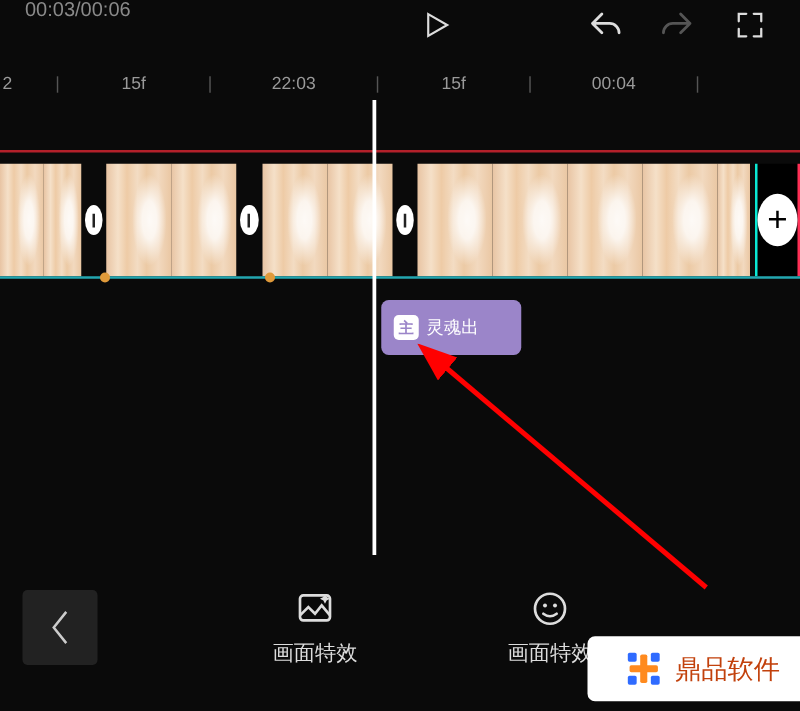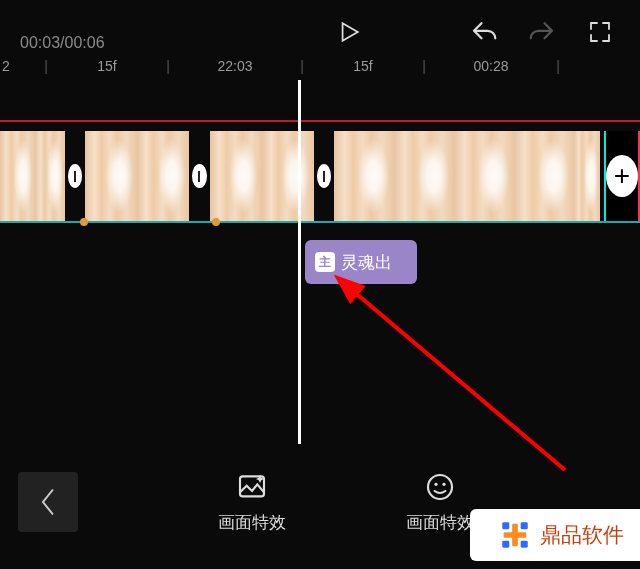--- a/index.html
+++ b/index.html
@@ -1,18 +1,18 @@
 <!DOCTYPE html>
 <html><head>
 <meta charset="utf-8">
 <style>
   * { box-sizing: border-box; margin: 0; padding: 0; }
   body { width: 640px; height: 569px; background: #0a0a0a; font-family: -apple-system, "PingFang SC", sans-serif; color: #fff; overflow: hidden; position: relative; }
 
-  .topbar { display: flex; align-items: flex-end; height: 52px; padding: 0 20px; gap: 18px; }
+  .topbar { display: flex; align-items: flex-start; height: 52px; padding: 0 20px; gap: 18px; }
   .time { color: #8a8a8a; font-size: 16px; flex: 0 0 auto; }
   .spacer { flex: 1; }
   .icon-btn { width: 40px; height: 40px; display: flex; align-items: center; justify-content: center; color: #ddd; }
   .icon-btn.disabled { color: #555; }
 
   .ruler { display: flex; align-items: center; height: 28px; color: #9a9a9a; font-size: 14px; position: relative; }
   .ruler .lbl { display:inline-block; text-align:center; }
 
   .timeline-area { position: relative; height: 364px; }
   .redline { position:absolute; left:0; right:0; top:40px; height:2px; background:#b3202a; }
@@ -24,21 +24,21 @@
   .thumb-seg { height:90px; background:linear-gradient(90deg, #e8c4a3 0%, #f5e0c8 18%, #eecba6 32%, #f3dcc3 48%, #eccaa5 62%, #f2d9bf 80%, #eac7a3 100%); position:relative; overflow:hidden; }
   .thumb-seg::before { content:""; position:absolute; left:40%; top:10%; width:52%; height:80%; background:radial-gradient(ellipse at center, rgba(255,255,255,0.9) 0%, rgba(255,255,255,0.8) 30%, rgba(240,230,220,0) 72%); border-radius:40%; }
   .add-clip { width:36px; height:90px; display:flex; align-items:center; justify-content:center; background:#000; margin-left:4px; border-left:2px solid #0ae8d4; border-right:2px solid #ff2f55; }
   .add-clip .circle { width:42px; height:42px; border-radius:50%; background:#fff; color:#000; font-size:28px; font-weight:300; display:flex; align-items:center; justify-content:center; }
 
   .tealline { position:absolute; left:0; right:0; top:141px; height:2px; background:#23a6b0; }
   .tealdot { position:absolute; top:138px; width:8px; height:8px; border-radius:50%; background:#e09a3a; }
 
   .effect-block { position:absolute; top:160px; height:44px; background:#9b85c9; border-radius:6px; display:flex; align-items:center; padding:0 10px; gap:6px; overflow:hidden; }
   .effect-badge { background:#fff; color:#9b85c9; font-size:12px; font-weight:700; width:20px; height:20px; border-radius:4px; display:flex; align-items:center; justify-content:center; }
-  .effect-label { font-size:17px; color:#fff; white-space:nowrap; }
+  .effect-label { font-size:14px; color:#fff; white-space:nowrap; }
 
   .playhead { position:absolute; top:0; bottom:0; width:3px; background:#fff; z-index:5; }
   .arrow { position:absolute; z-index:6; }
 
   .toolbar { position:absolute; left:0; right:0; bottom:0; height:110px; display:flex; align-items:center; padding:0 18px 24px; gap:40px; }
   .back-btn { width:60px; height:60px; background:#222; border-radius:4px; display:flex; align-items:center; justify-content:center; }
   .tool { display:flex; flex-direction:column; align-items:center; gap:8px; color:#ddd; font-size:17px; }
   .watermark { position:absolute; right:0; bottom:8px; background:#fff; height:52px; padding:0 16px 0 28px; display:flex; align-items:center; gap:8px; border-radius:6px 0 0 6px; }
   .wm-text { color:#c2410c; font-size:21px; font-weight:500; }
 </style>
@@ -73,21 +73,21 @@
 
 <div class="ruler">
   <span class="lbl" style="flex:0 0 14px;text-align:left;padding-left:2px">2</span>
   <span class="lbl" style="flex:0 0 64px;color:#555">|</span>
   <span class="lbl" style="flex:0 0 58px">15f</span>
   <span class="lbl" style="flex:0 0 64px;color:#555">|</span>
   <span class="lbl" style="flex:0 0 70px">22:03</span>
   <span class="lbl" style="flex:0 0 64px;color:#555">|</span>
   <span class="lbl" style="flex:0 0 58px">15f</span>
   <span class="lbl" style="flex:0 0 64px;color:#555">|</span>
-  <span class="lbl" style="flex:0 0 70px">00:28</span>
+  <span class="lbl" style="flex:0 0 70px">00:04</span>
   <span class="lbl" style="flex:0 0 64px;color:#555">|</span>
 </div>
 
 <div class="timeline-area">
   <div class="redline"></div>
 
   <div class="clips">
     <div class="thumb">
         <div class="thumb-seg" style="width:35px"></div>
         <div class="thumb-seg" style="width:30px"></div>

